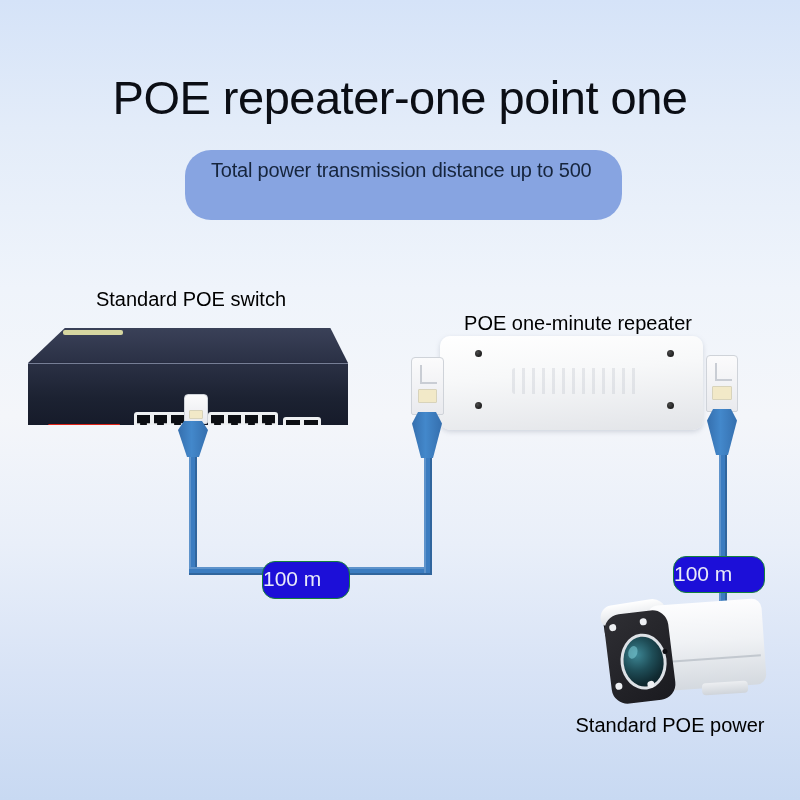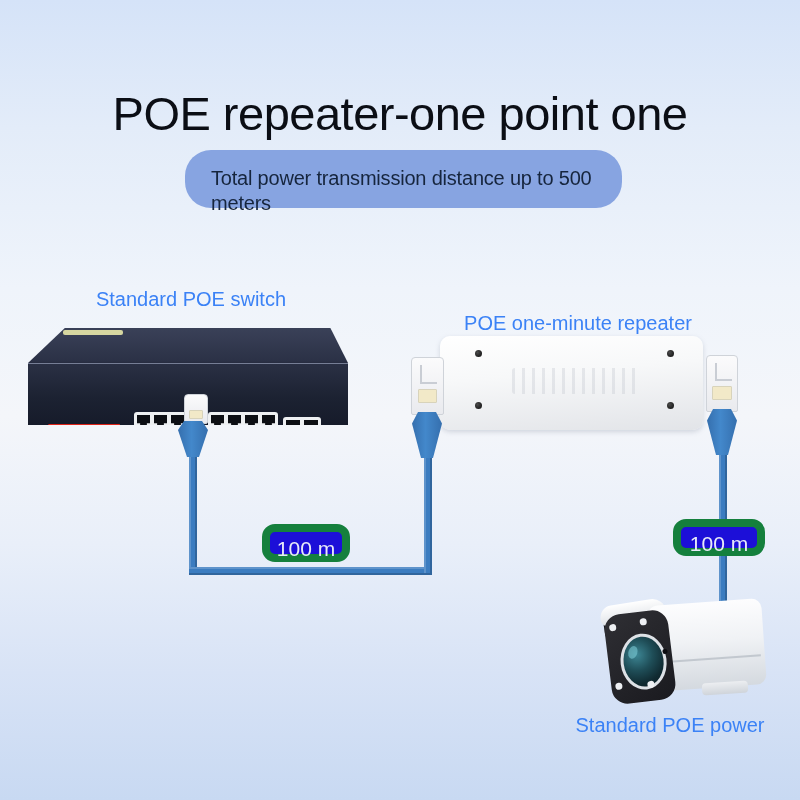--- a/index.html
+++ b/index.html
@@ -4,28 +4,28 @@
 <style>
   html,body{margin:0;padding:0;}
   body{
     width:800px;height:800px;position:relative;overflow:hidden;
     font-family:"Liberation Sans",sans-serif;
     background:linear-gradient(180deg,#d5e3f8 0%,#e3ecf9 16%,#eff4fb 36%,#f4f6fa 52%,#e9eff9 68%,#d8e3f6 84%,#c8d9f2 100%);
   }
   .abs{position:absolute;}
 
   .title{top:70px;left:0;width:800px;text-align:center;
-    font-size:47px;font-weight:500;letter-spacing:-0.5px;color:#0b0e15;margin-top:16px;}
+    font-size:47px;font-weight:500;letter-spacing:-0.5px;color:#0b0e15;}
 
-  .banner{left:185px;top:150px;width:437px;height:58px;box-sizing:border-box;
-    background:#87a4e1;border-radius:26px;padding:16px 10px 4px 26px;
+  .banner{left:185px;top:150px;width:437px;height:70px;box-sizing:border-box;
+    background:#87a4e1;border-radius:26px;padding:8px 10px 4px 26px;
     color:#16253d;font-size:20px;line-height:25px;letter-spacing:-0.2px;}
   .banner div{white-space:nowrap;}
 
-  .dev-label{font-size:20px;color:#3b82f6;text-align:center;}
+  .dev-label{font-size:20px;color:#000000;text-align:center;}
   .label-switch{left:46px;top:288px;width:290px;}
   .label-repeater{left:428px;top:312px;width:300px;}
   .label-camera{left:545px;top:714px;width:250px;}
 
   
   .switch{left:28px;top:328px;width:320px;height:97px;
     clip-path:polygon(11.5% 0,94.5% 0,100% 36%,100% 100%,0 100%,0 36%);
     background:linear-gradient(180deg,#3a4158 0%,#2b3146 34%,#272c40 36%);}
   .switch-front{position:absolute;left:0;right:0;top:35px;bottom:0;
     background:linear-gradient(180deg,#2a3044 0%,#1c2232 55%,#161b2a 100%);
@@ -61,22 +61,22 @@
   .cable.h{box-shadow:inset 0 2px 0 rgba(255,255,255,.18),inset 0 -2px 0 rgba(0,0,0,.18);}
   .boot{background:linear-gradient(90deg,#356fae,#4388cb 45%,#356fae);z-index:4;
     clip-path:polygon(20% 0,80% 0,100% 25%,70% 100%,30% 100%,0 25%);}
   .plug{background:linear-gradient(180deg,#fbfbfc,#e9eaee);border:1px solid #cfd3d9;
     border-radius:4px 4px 2px 2px;z-index:4;box-sizing:border-box;}
   .plug::after{content:"";position:absolute;left:18%;right:18%;top:55%;height:22%;
     background:#f2e9c8;border:1px solid #d8d3bb;border-radius:1px;}
   .plug-clip{position:absolute;left:25%;top:12%;width:50%;height:30%;
     border:2px solid #c9cdd4;border-top:none;border-right:none;}
 
-  .badge{background:#1c0fd8;border:8px solid #15803d;border-radius:13px;z-index:5;
-    color:#e8eaf8;font-size:21px;text-align:center;box-sizing:border-box;}
+  .badge{background:#1c0fd8;border:1px solid #15803d;border-radius:13px;z-index:5;
+    color:#e8eaf8;font-size:21px;text-align:left;box-sizing:border-box;margin-top:37px;}
 
   
   .camera{left:598px;top:596px;width:170px;height:112px;z-index:4;}
   .cam-visor-dark{left:6px;top:20px;width:58px;height:18px;background:#15151a;
     border-radius:4px;transform:rotate(-9deg);}
   .cam-visor{left:2px;top:6px;width:66px;height:20px;transform:rotate(-9deg);
     background:linear-gradient(180deg,#ffffff,#dfe2e7);border-radius:12px 14px 6px 6px;}
   .cam-body{left:52px;top:6px;width:114px;height:86px;transform:rotate(-4deg);
     border-radius:10px;background:linear-gradient(180deg,#fdfdfe,#f0f2f5 45%,#d4d9df 100%);}
   .cam-seam{position:absolute;left:4px;right:4px;top:56px;height:2px;
@@ -92,21 +92,20 @@
     border-radius:50%;background:rgba(130,210,220,.55);transform:rotate(25deg);}
   .led{position:absolute;width:7px;height:7px;border-radius:50%;background:#eef0f3;}
 </style>
 </head>
 <body>
 
 <div class="abs title">POE repeater-one point one</div>
 
 <div class="abs banner">
   <div>Total power transmission distance up to 500</div>
-  <div>meters</div>
 </div>
 
 <div class="abs dev-label label-switch">Standard POE switch</div>
 <div class="abs dev-label label-repeater">POE one-minute repeater</div>
 <div class="abs dev-label label-camera">Standard POE power</div>
 
 <div class="abs switch">
   <div class="abs switch-strip"></div>
   <div class="switch-front">
     <div class="abs brand-label">High-power</div>

